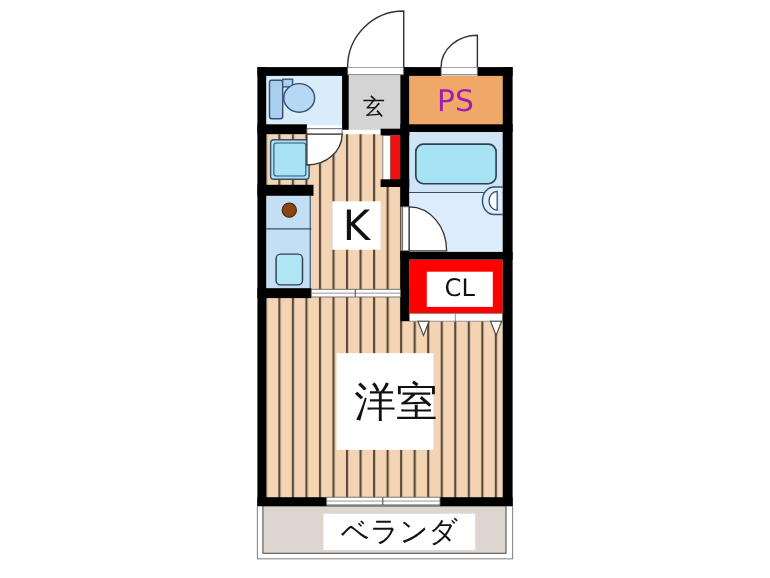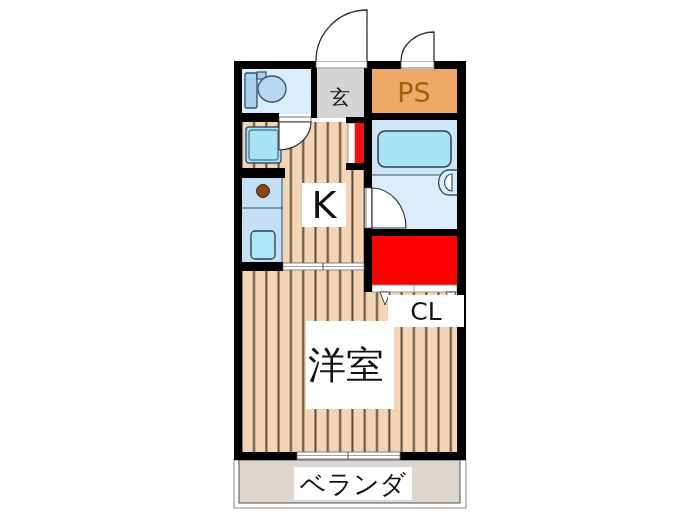--- a/index.html
+++ b/index.html
@@ -1,28 +1,28 @@
 <!DOCTYPE html>
 <html><head>
 <meta charset="utf-8">
 <style>
   html, body { margin: 0; padding: 0; background: #ffffff; }
   #canvas { position: relative; width: 700px; height: 525px; overflow: hidden; background: #ffffff; }
   #plan { position: absolute; left: 0; top: 0; }
   .label { position: absolute; font-family: "DejaVu Sans", sans-serif; color: #111; background: #ffffff;
            display: flex; align-items: center; justify-content: center; line-height: 1; white-space: nowrap; }
-  .label-plain { position: absolute; font-family: "DejaVu Sans", sans-serif; color: #a16207;
+  .label-plain { position: absolute; font-family: "DejaVu Sans", sans-serif; color: #a21caf;
                  display: flex; align-items: center; justify-content: center; line-height: 1; white-space: nowrap; }
   #lbl-genkan { left: 322px; top: 83px; width: 36px; height: 28px; font-size: 20px; background: #d4d4d4; }
   #lbl-ps { left: 376px; top: 74px; width: 76px; height: 36px; font-size: 27px; background: transparent; }
   #lbl-k { left: 302px; top: 183px; width: 44px; height: 44px; font-size: 38px; }
-  #lbl-cl { left: 388px; top: 247px; width: 76px; height: 32px; font-size: 25px; margin-top: 48px; }
-  #lbl-room { left: 306px; top: 321px; width: 88px; height: 88px; flex-direction: column; align-items: flex-start; padding-left: 2px; box-sizing: border-box; }
+  #lbl-cl { left: 388px; top: 247px; width: 60px; height: 32px; font-size: 22px; }
+  #lbl-room { left: 306px; top: 321px; width: 88px; height: 88px; flex-direction: column; align-items: flex-start; padding-left: 16px; box-sizing: border-box; }
   #lbl-room span { display: block; font-size: 38px; line-height: 43px; }
-  #lbl-veranda { left: 294px; top: 467px; width: 118px; height: 33px; font-size: 26px; }
+  #lbl-veranda { left: 294px; top: 467px; width: 138px; height: 33px; font-size: 26px; }
 </style>
 </head>
 <body>
 
 <div id="canvas">
   <svg id="plan" width="700" height="525" viewBox="0 0 700 525">
     <defs>
       <pattern id="wood" x="0" y="0" width="12.3" height="20" patternUnits="userSpaceOnUse">
         <rect x="0" y="0" width="12.3" height="20" fill="#f3d5b5"></rect>
         <rect x="7" y="0" width="2" height="20" fill="#5c4a38"></rect>

